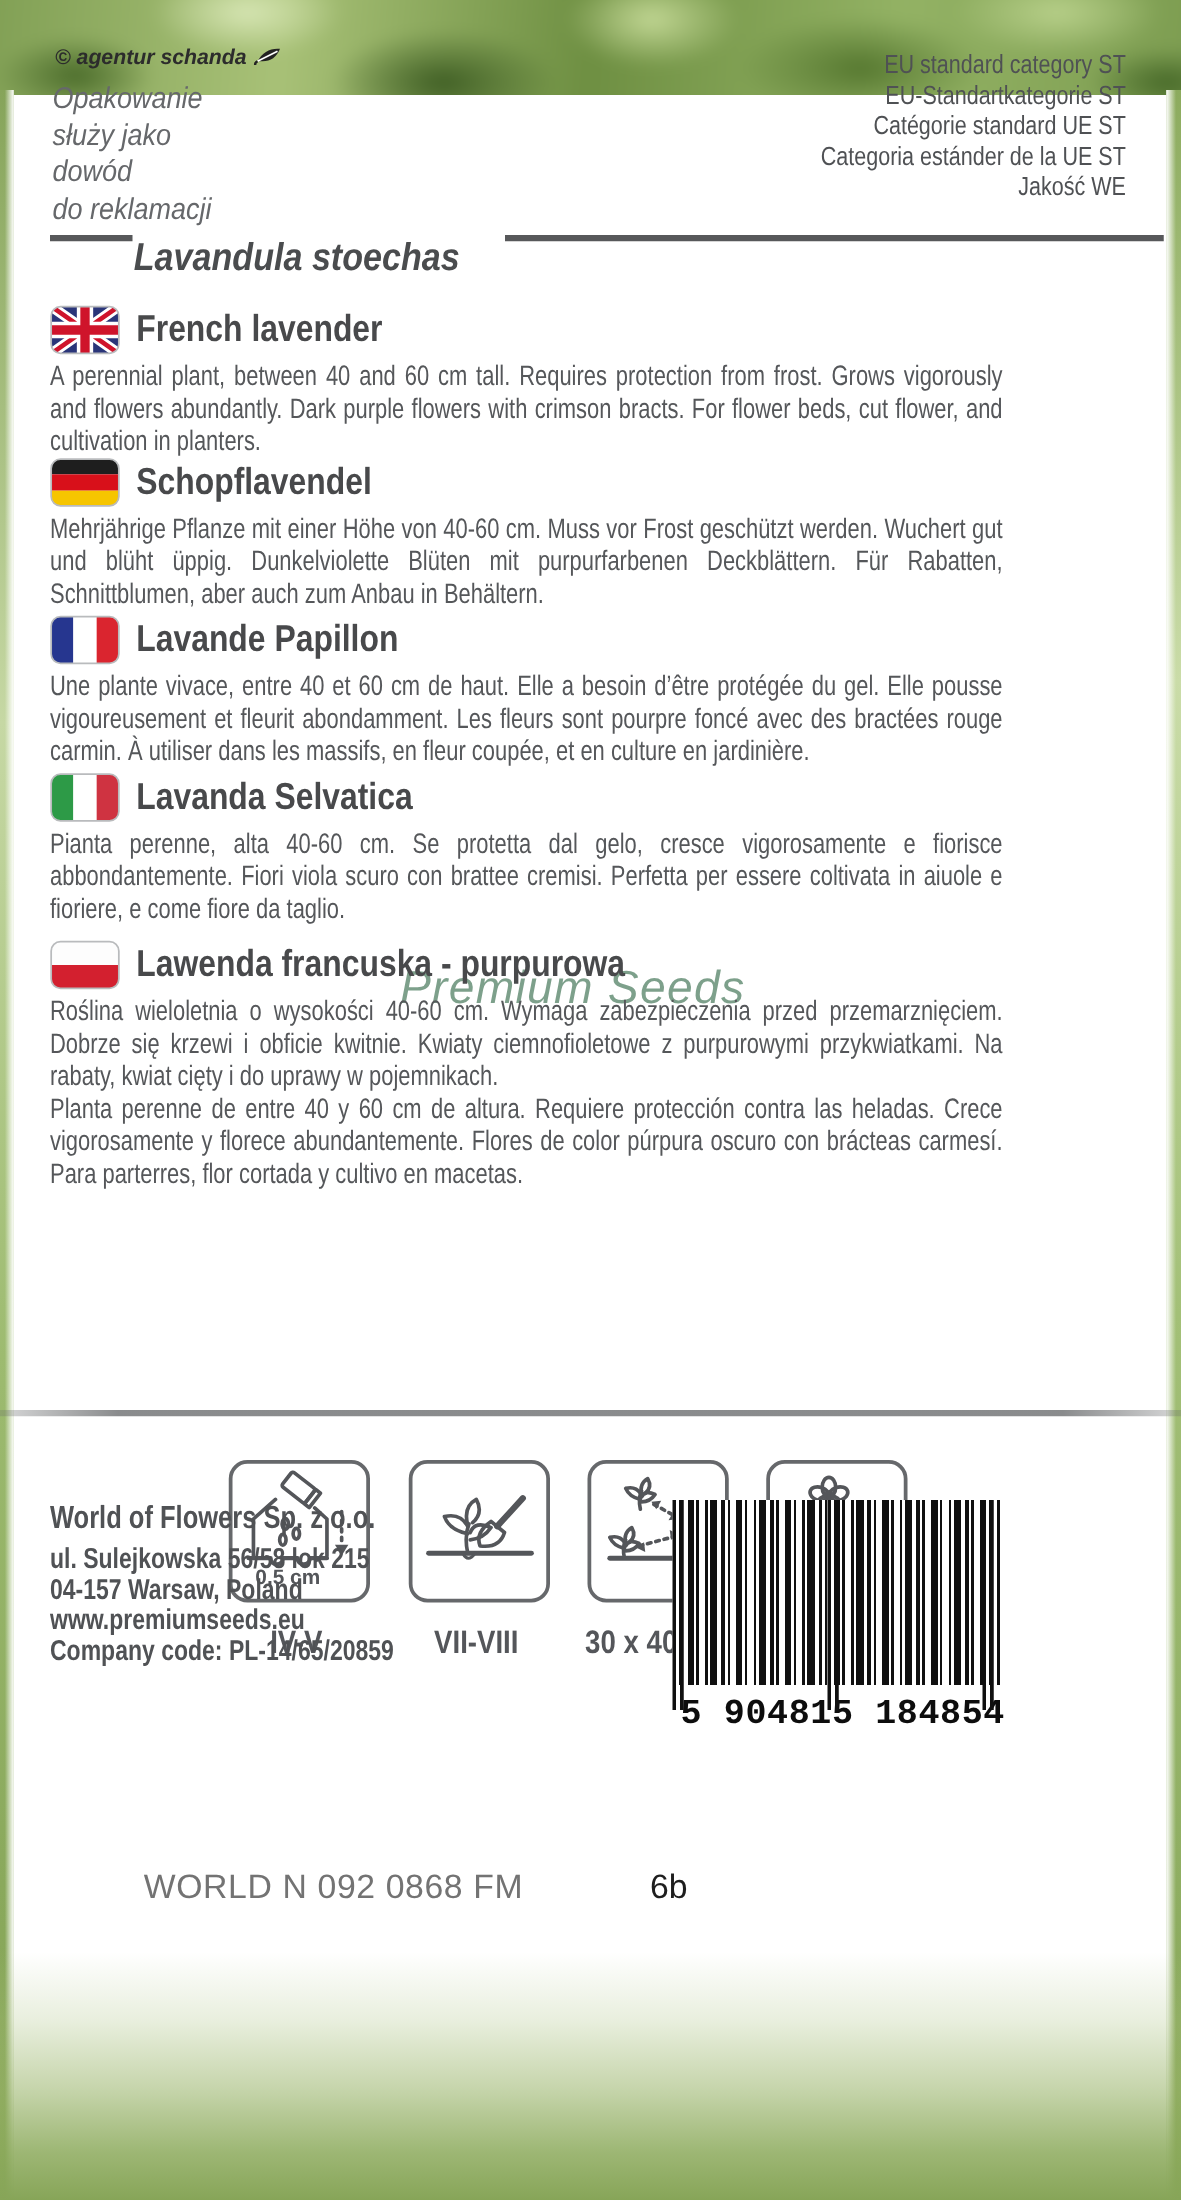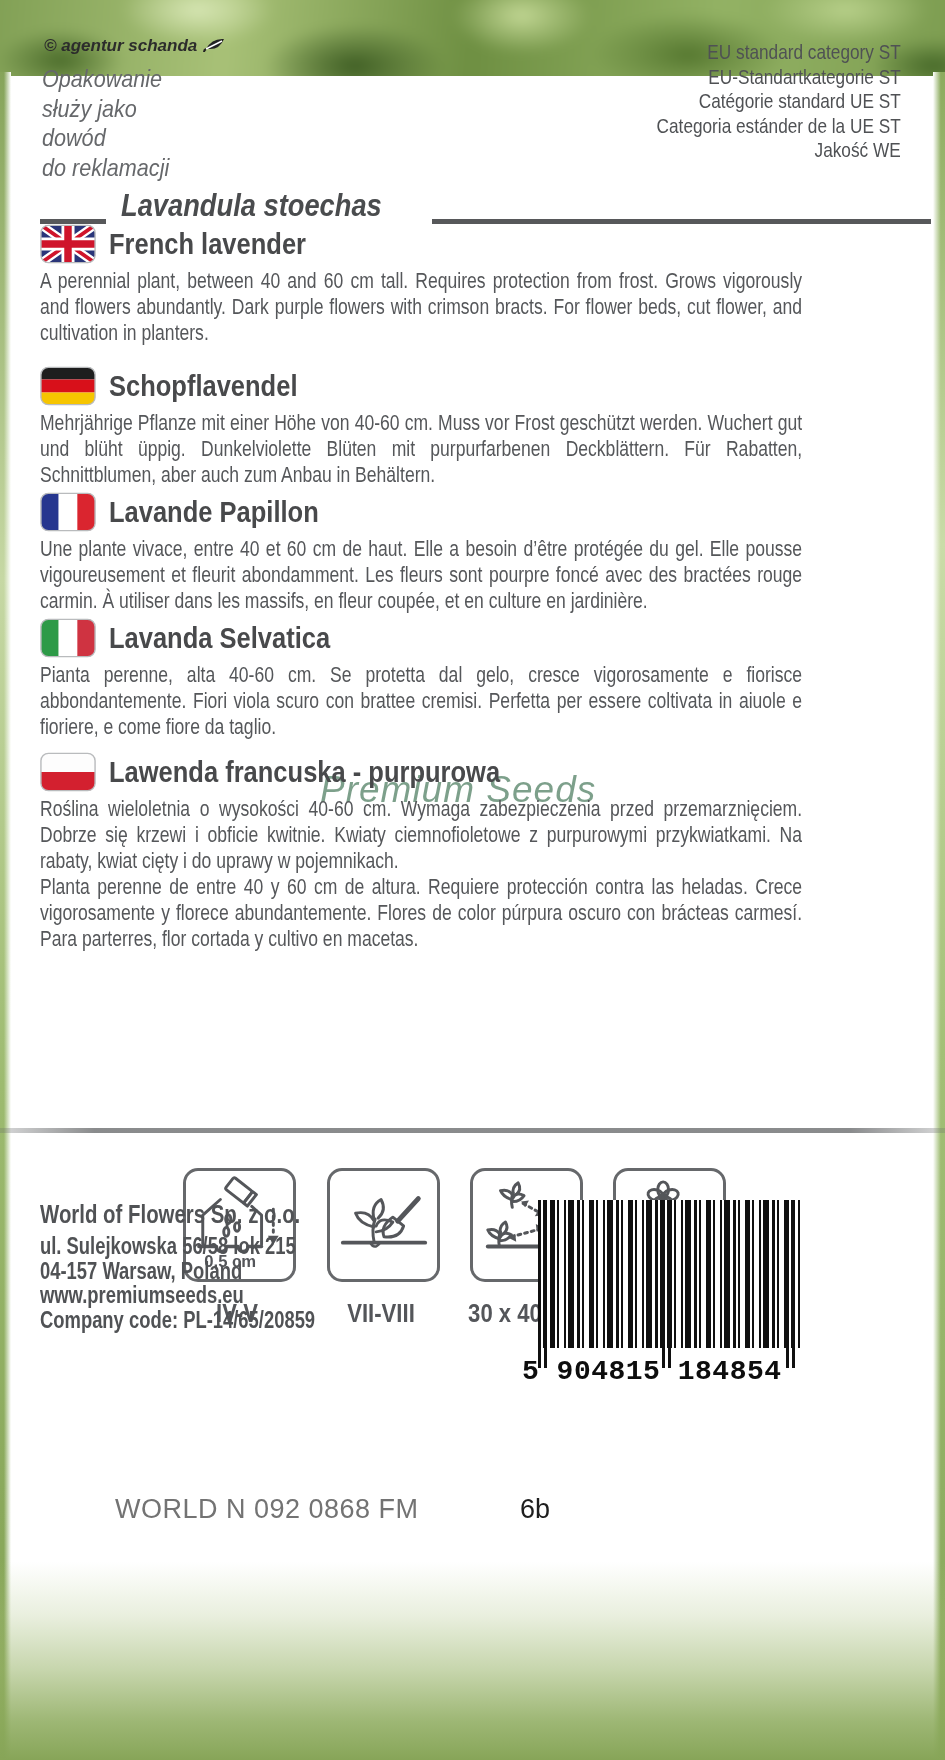--- a/index.html
+++ b/index.html
@@ -27,21 +27,21 @@
     background:linear-gradient(180deg,rgba(167,191,123,0) 0%,rgba(167,191,123,0) 38%,
       rgba(167,191,123,.25) 55%,rgba(152,179,104,.55) 72%,rgba(140,170,92,.85) 88%,#87a558 100%);}
   
   .copyright{position:absolute;left:44px;top:36px;font-size:17px;font-style:italic;font-weight:bold;
     color:#2c2c2c;display:flex;align-items:flex-start;gap:6px;}
   .claims{position:absolute;left:42px;top:64px;font-size:24px;font-style:italic;color:#66686b;
     line-height:29.5px;transform:scaleX(.9);transform-origin:0 0;}
   .eu-block{position:absolute;right:44px;top:40px;text-align:right;font-size:21px;line-height:24.6px;
     color:#4f5154;transform:scaleX(.82);transform-origin:100% 0;}
   
-  .title-row{position:absolute;left:40px;right:14px;top:188px;display:flex;align-items:flex-end;gap:15px;}
+  .title-row{position:absolute;left:40px;right:14px;top:188px;display:flex;align-items:flex-start;gap:1px;}
   .title-dash{width:66px;height:5px;background:#57585a;flex:none;}
   .title-line{flex:1;height:5px;background:#57585a;}
   .main-title{font-size:31px;font-weight:bold;font-style:italic;color:#4a4c4e;white-space:nowrap;
     transform:scaleX(.88);transform-origin:0 50%;}
   
   .sec{position:absolute;left:40px;width:860px;z-index:2;}
   .sec-head{display:flex;align-items:center;gap:13px;height:40px;}
   .flag{flex:none;width:56px;height:40px;display:block;}
   .sec-title{margin:0;font-size:30px;font-weight:bold;color:#48494b;white-space:nowrap;
     transform:scaleX(.85);transform-origin:0 50%;}
@@ -63,21 +63,21 @@
     transform:scaleX(.8);transform-origin:0 0;width:600px;z-index:2;}
   .company-name{font-size:25.5px;margin-bottom:5px;}
   .company-line{font-size:23px;line-height:24.6px;}
   .barcode{position:absolute;left:522px;top:1200px;width:282px;height:196px;z-index:2;}
   .bars{position:absolute;left:16px;right:4px;top:0;height:150px;z-index:1;
     background:repeating-linear-gradient(90deg,
       #101010 0 3px,#fff 3px 5px,#101010 5px 7px,#fff 7px 12px,#101010 12px 17px,#fff 17px 19px,
       #101010 19px 21px,#fff 21px 26px,#101010 26px 28px,#fff 28px 30px,#101010 30px 36px,#fff 36px 39px);}
   .digits{position:absolute;left:0;right:0;top:148px;height:48px;background:#fff;z-index:2;
     font-family:"Liberation Mono",monospace;font-weight:bold;font-size:28px;line-height:48px;
-    letter-spacing:.5px;color:#0d0d0d;text-align:left;}
+    letter-spacing:.5px;color:#0d0d0d;text-align:right;}
   .guard{position:absolute;top:0;height:168px;width:9px;z-index:3;
     background:linear-gradient(90deg,#101010 0 3px,rgba(0,0,0,0) 3px 6px,#101010 6px 9px);}
   .g1{left:16px}.g2{left:140px}.g3{left:264px}
   
   .footer-batch{position:absolute;left:115px;top:1494px;font-size:27px;color:#737373;letter-spacing:.5px;z-index:3;}
   .footer-code{position:absolute;left:520px;top:1494px;font-size:27px;color:#1e1e1e;z-index:3;}
 </style>
 </head>
 <body>
 
@@ -115,21 +115,21 @@
   </div>
 
   <div class="title-row">
     <div class="title-dash"></div>
     <div class="main-title">Lavandula stoechas</div>
     <div class="title-line"></div>
   </div>
 
   <div class="watermark">Premium Seeds</div>
 
-  <section class="sec" style="top:224px">
+  <section class="sec" style="top:244px">
     <div class="sec-head">
       <span class="flag">
         <svg viewBox="0 0 60 42" width="56" height="40">
           <defs>
               <clipPath id="cpuk">
                 <rect x="1" y="1" width="58" height="40" rx="8"></rect>
               </clipPath>
             </defs>
           <g clip-path="url(#cpuk)">
             <rect width="60" height="42" fill="#2a3579"></rect>

